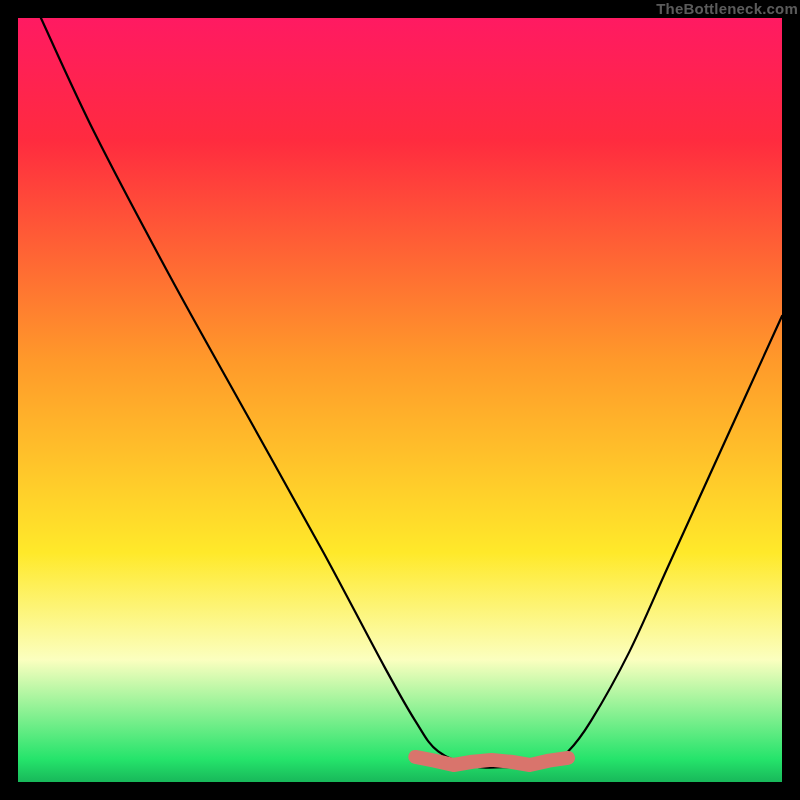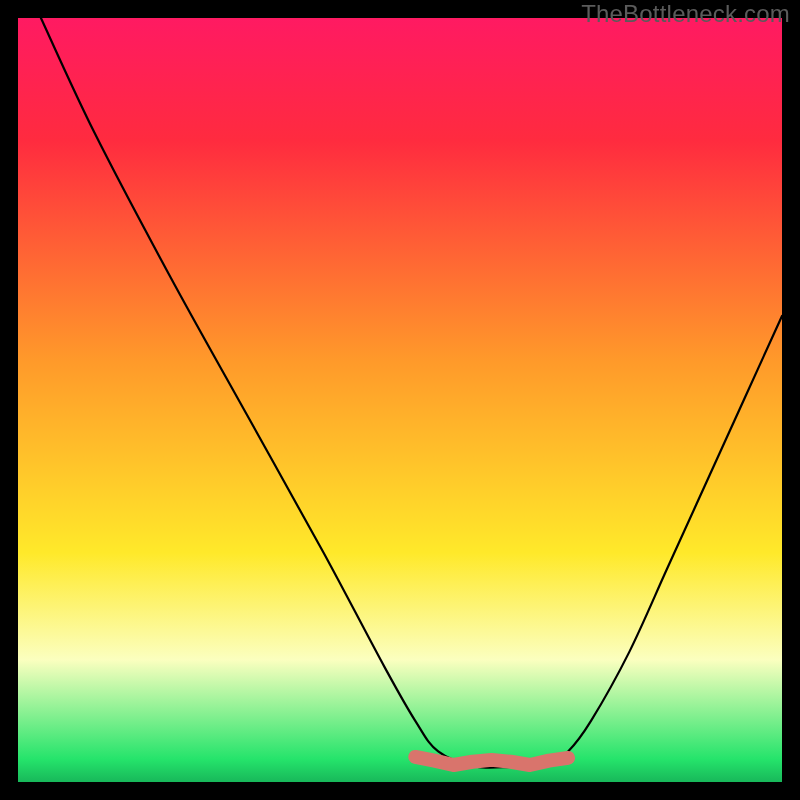--- a/index.html
+++ b/index.html
@@ -29,25 +29,25 @@
     position: absolute;
     left: 0;
     top: 0;
     width: 100%;
     height: 100%;
     overflow: visible;
   }
   .watermark {
     position: absolute;
     top: 0px;
-    right: 10px;
+    right: 2px;
     color: #5b5b5b;
     font-family: Arial, Helvetica, sans-serif;
-    font-size: 24px;
-    font-weight: 400;
+    font-size: 15px;
+    font-weight: 700;
     letter-spacing: 0.2px;
   }
 </style>
 </head>
 <body>
 
 <div class="frame">
   <svg class="gradient" viewBox="0 0 764 764" preserveAspectRatio="none">
     <defs>
       <linearGradient id="bg-grad" x1="0" y1="0" x2="0" y2="1">

